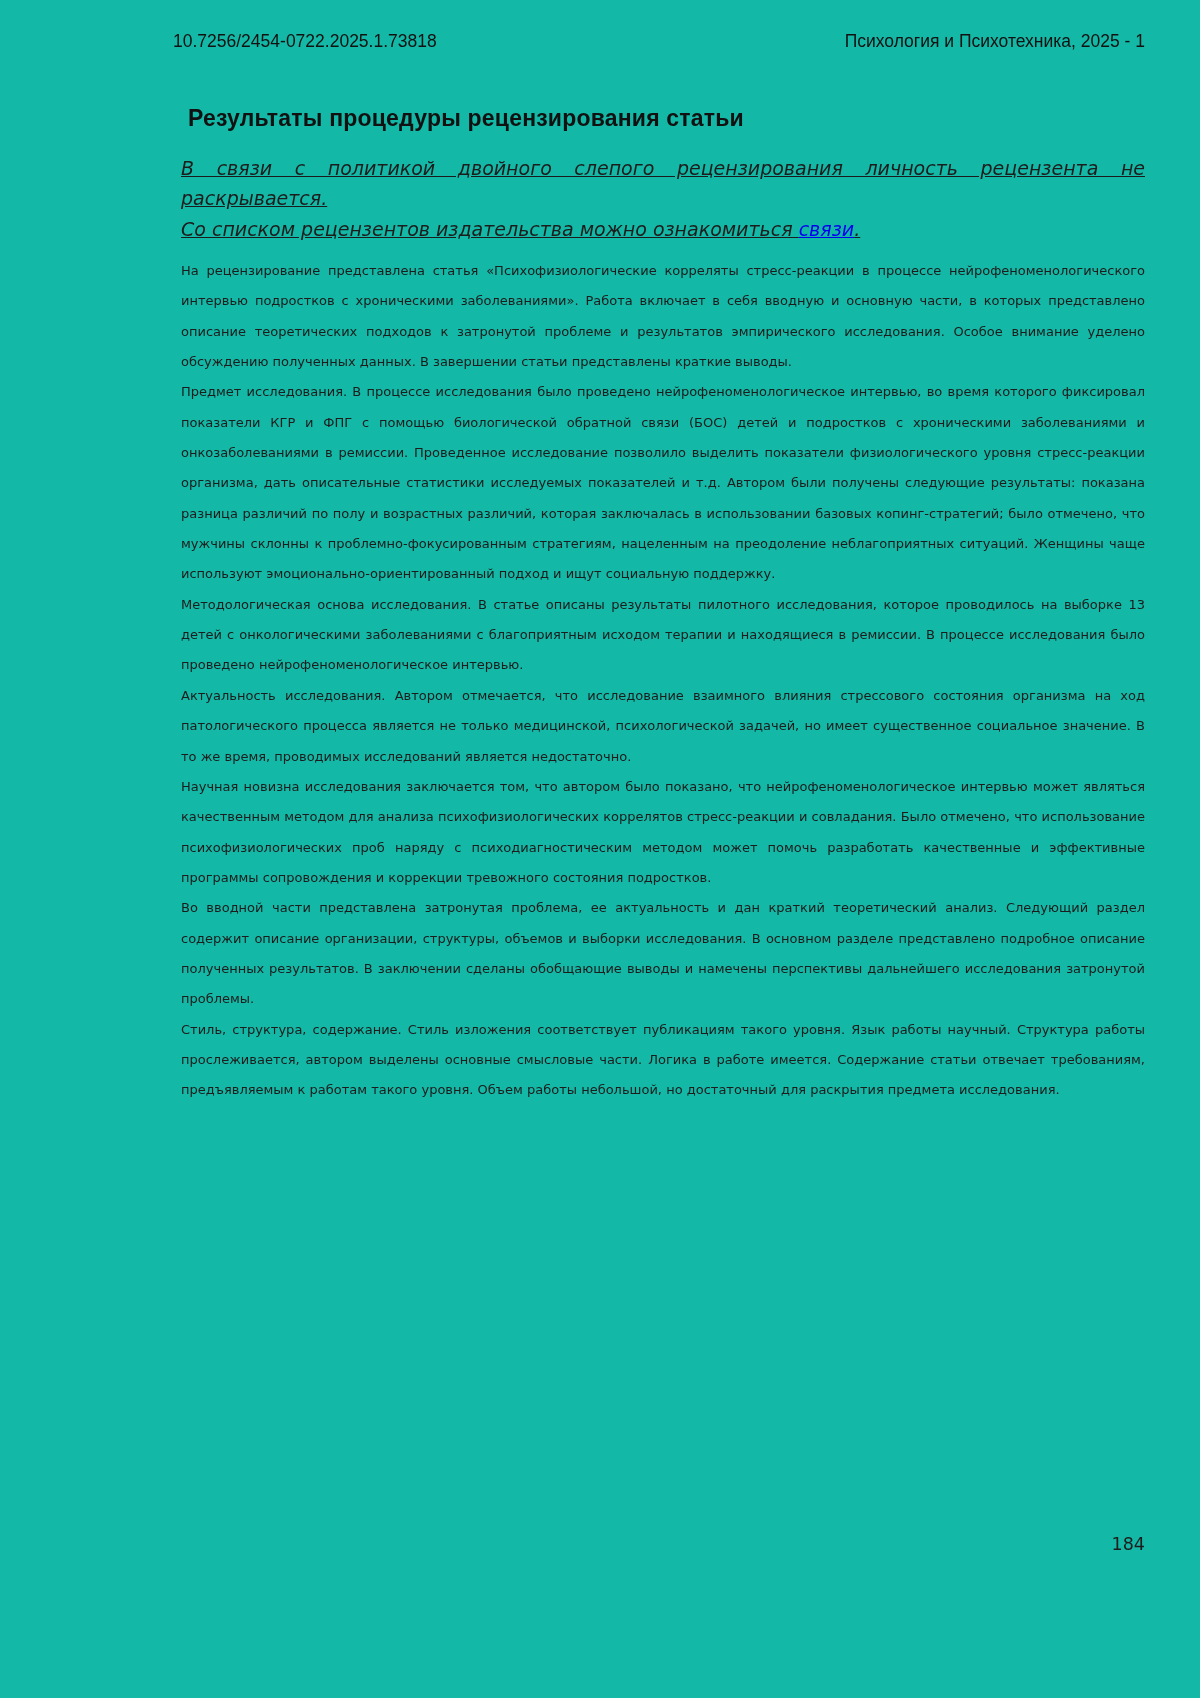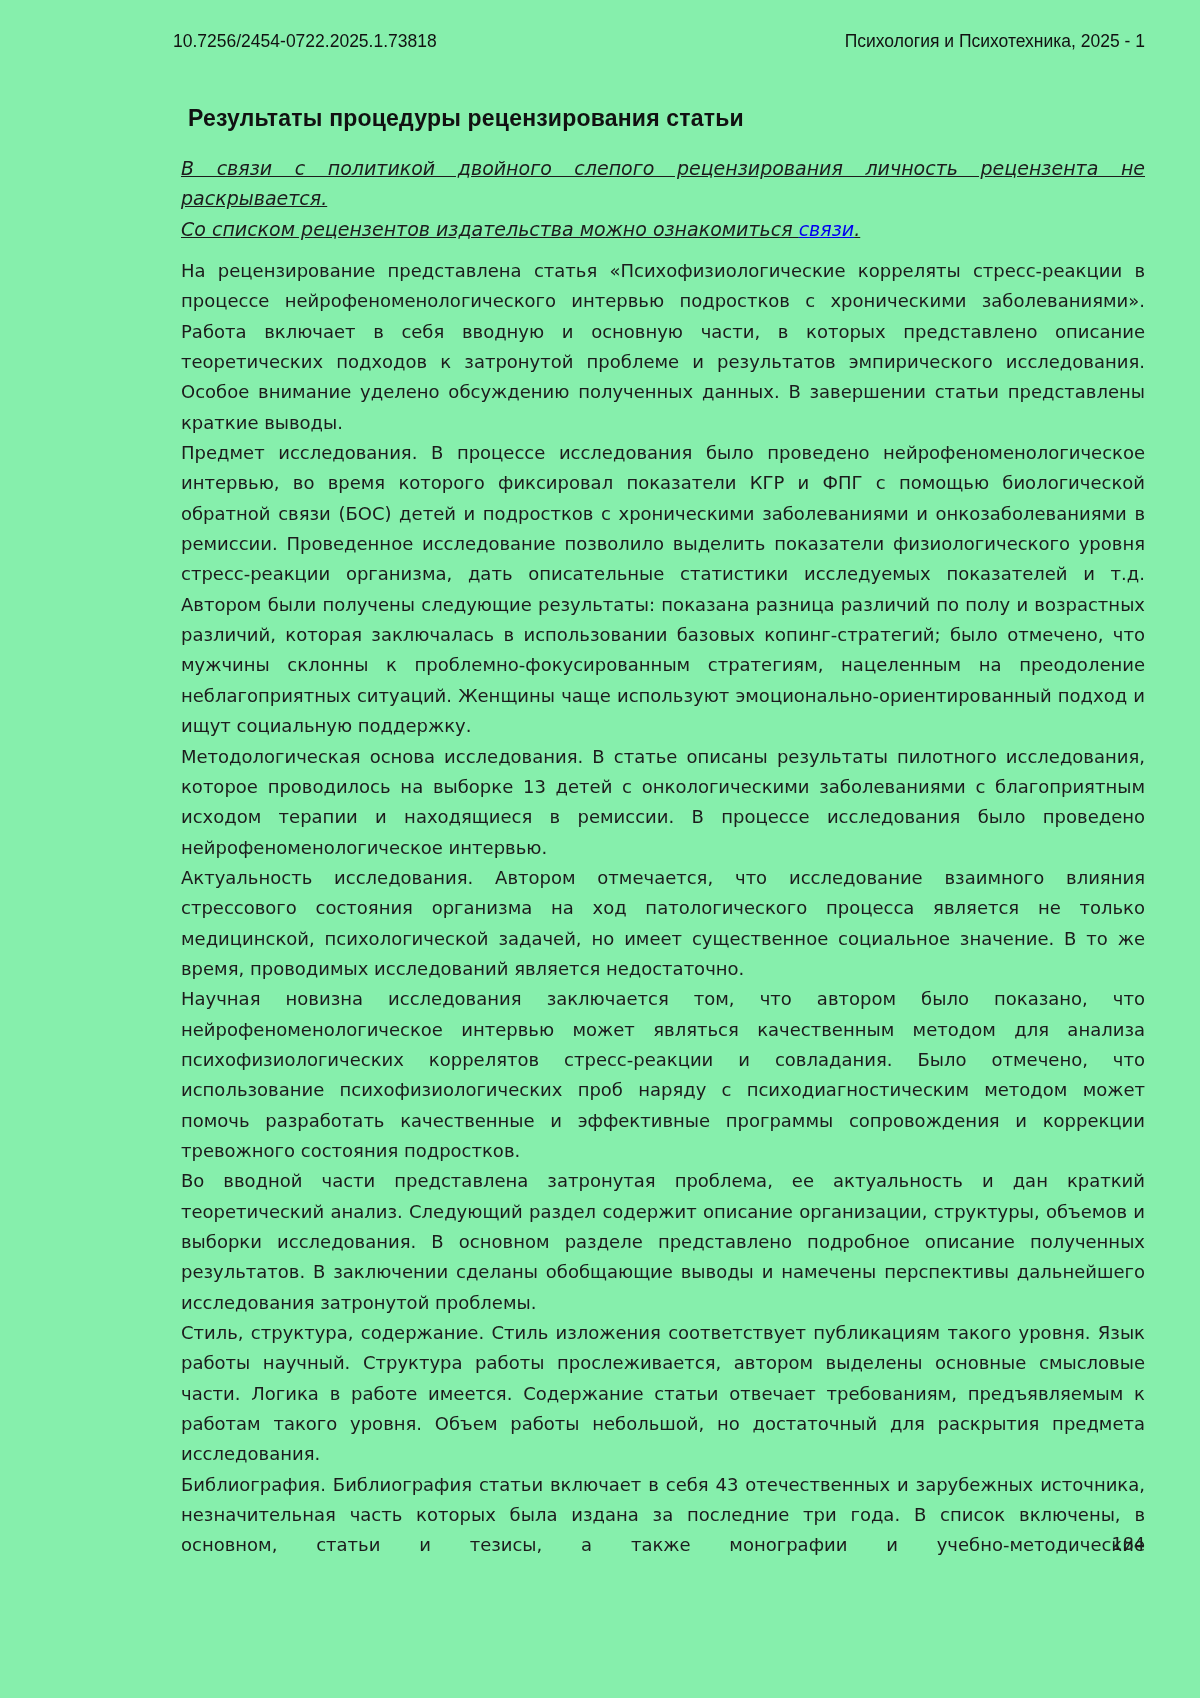--- a/index.html
+++ b/index.html
@@ -1,21 +1,21 @@
 <!DOCTYPE html>
 <html><head>
 <meta charset="utf-8">
 <style>
   * { margin: 0; padding: 0; box-sizing: border-box; }
   html, body { background: #ffffff; }
   .page {
     position: relative;
     width: 1200px;
     height: 1698px;
-    background: #86efac;
+    background: #14b8a6;
     color: #1c1c1c;
     font-family: "DejaVu Sans", sans-serif;
     overflow: hidden;
   }
   .hdr {
     position: absolute;
     top: 31px;
     left: 173px;
     width: 972px;
     display: flex;
@@ -46,21 +46,21 @@
     line-height: 30.4px;
     color: #1c1c1c;
     text-decoration: underline;
   }
   .notice p.justified { text-align: justify; }
   .bodytext {
     position: absolute;
     top: 256px;
     left: 181px;
     width: 964px;
-    font-size: 18px;
+    font-size: 13px;
     line-height: 30.35px;
     color: #1c1c1c;
   }
   .bodytext p { text-align: justify; }
   .bodytext p.cont { text-align-last: justify; }
   a.link { color: #0000ee; text-decoration: underline; cursor: pointer; }
   .footer {
     position: absolute;
     top: 1534px;
     left: 181px;
@@ -88,20 +88,19 @@
   </div>
 
   <div class="bodytext">
     <p>На рецензирование представлена статья «Психофизиологические корреляты стресс-реакции в процессе нейрофеноменологического интервью подростков с хроническими заболеваниями». Работа включает в себя вводную и основную части, в которых представлено описание теоретических подходов к затронутой проблеме и результатов эмпирического исследования. Особое внимание уделено обсуждению полученных данных. В завершении статьи представлены краткие выводы.</p>
     <p>Предмет исследования. В процессе исследования было проведено нейрофеноменологическое интервью, во время которого фиксировал показатели КГР и ФПГ с помощью биологической обратной связи (БОС) детей и подростков с хроническими заболеваниями и онкозаболеваниями в ремиссии. Проведенное исследование позволило выделить показатели физиологического уровня стресс-реакции организма, дать описательные статистики исследуемых показателей и т.д. Автором были получены следующие результаты: показана разница различий по полу и возрастных различий, которая заключалась в использовании базовых копинг-стратегий; было отмечено, что мужчины склонны к проблемно-фокусированным стратегиям, нацеленным на преодоление неблагоприятных ситуаций. Женщины чаще используют эмоционально-ориентированный подход и ищут социальную поддержку.</p>
     <p>Методологическая основа исследования. В статье описаны результаты пилотного исследования, которое проводилось на выборке 13 детей с онкологическими заболеваниями с благоприятным исходом терапии и находящиеся в ремиссии. В процессе исследования было проведено нейрофеноменологическое интервью.</p>
     <p>Актуальность исследования. Автором отмечается, что исследование взаимного влияния стрессового состояния организма на ход патологического процесса является не только медицинской, психологической задачей, но имеет существенное социальное значение. В то же время, проводимых исследований является недостаточно.</p>
     <p>Научная новизна исследования заключается том, что автором было показано, что нейрофеноменологическое интервью может являться качественным методом для анализа психофизиологических коррелятов стресс-реакции и совладания. Было отмечено, что использование психофизиологических проб наряду с психодиагностическим методом может помочь разработать качественные и эффективные программы сопровождения и коррекции тревожного состояния подростков.</p>
     <p>Во вводной части представлена затронутая проблема, ее актуальность и дан краткий теоретический анализ. Следующий раздел содержит описание организации, структуры, объемов и выборки исследования. В основном разделе представлено подробное описание полученных результатов. В заключении сделаны обобщающие выводы и намечены перспективы дальнейшего исследования затронутой проблемы.</p>
     <p>Стиль, структура, содержание. Стиль изложения соответствует публикациям такого уровня. Язык работы научный. Структура работы прослеживается, автором выделены основные смысловые части. Логика в работе имеется. Содержание статьи отвечает требованиям, предъявляемым к работам такого уровня. Объем работы небольшой, но достаточный для раскрытия предмета исследования.</p>
-    <p class="cont">Библиография. Библиография статьи включает в себя 43 отечественных и зарубежных источника, незначительная часть которых была издана за последние три года. В список включены, в основном, статьи и тезисы, а также монографии и учебно-методические</p>
   </div>
 
   <div class="footer">
     <span>184</span>
   </div>
 
 </div>
 
 </body></html>

